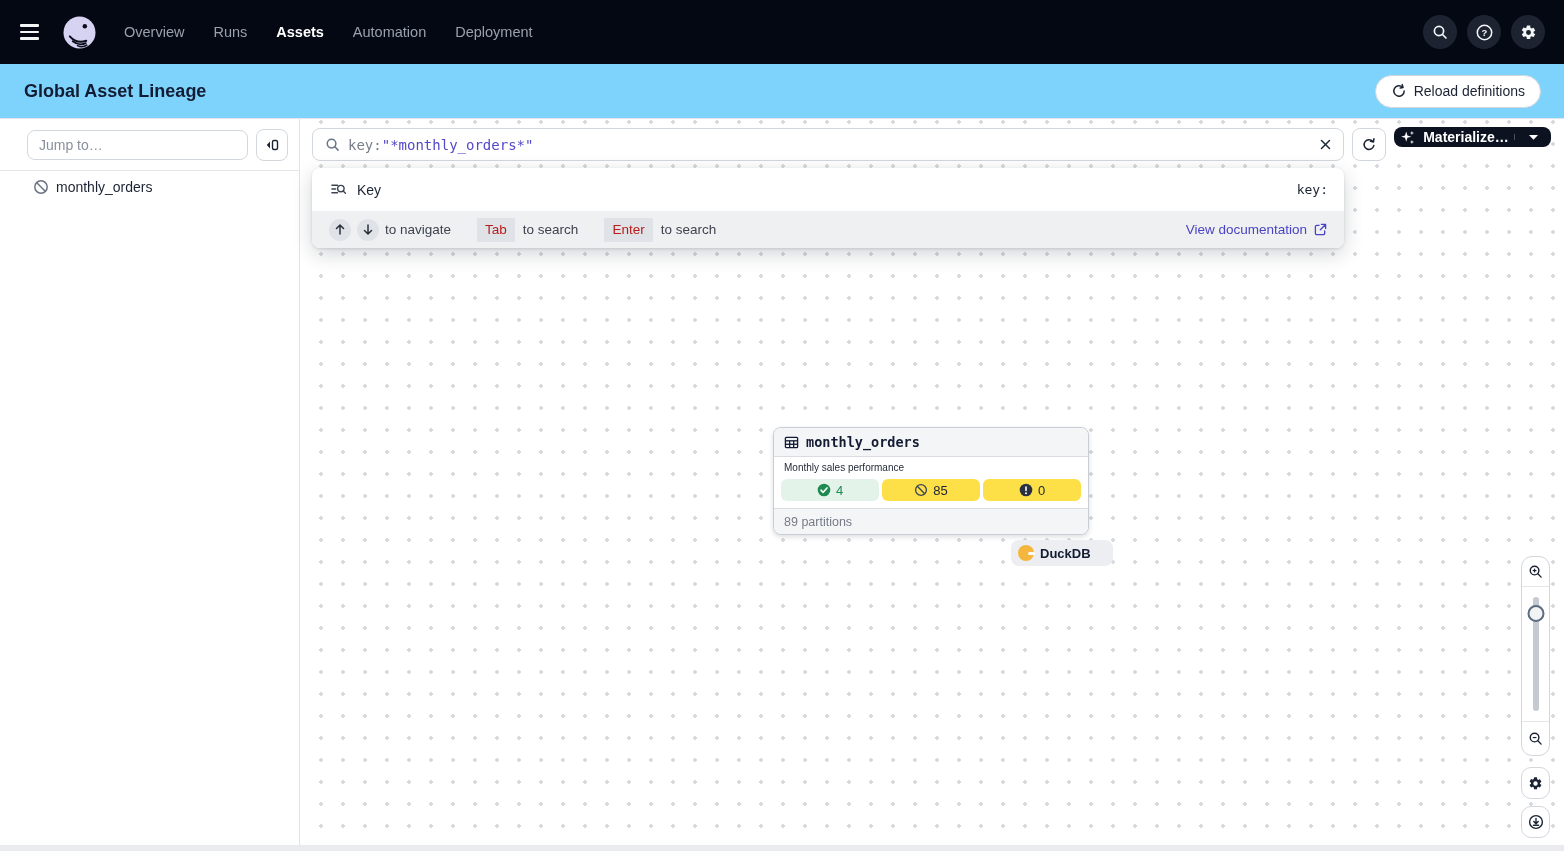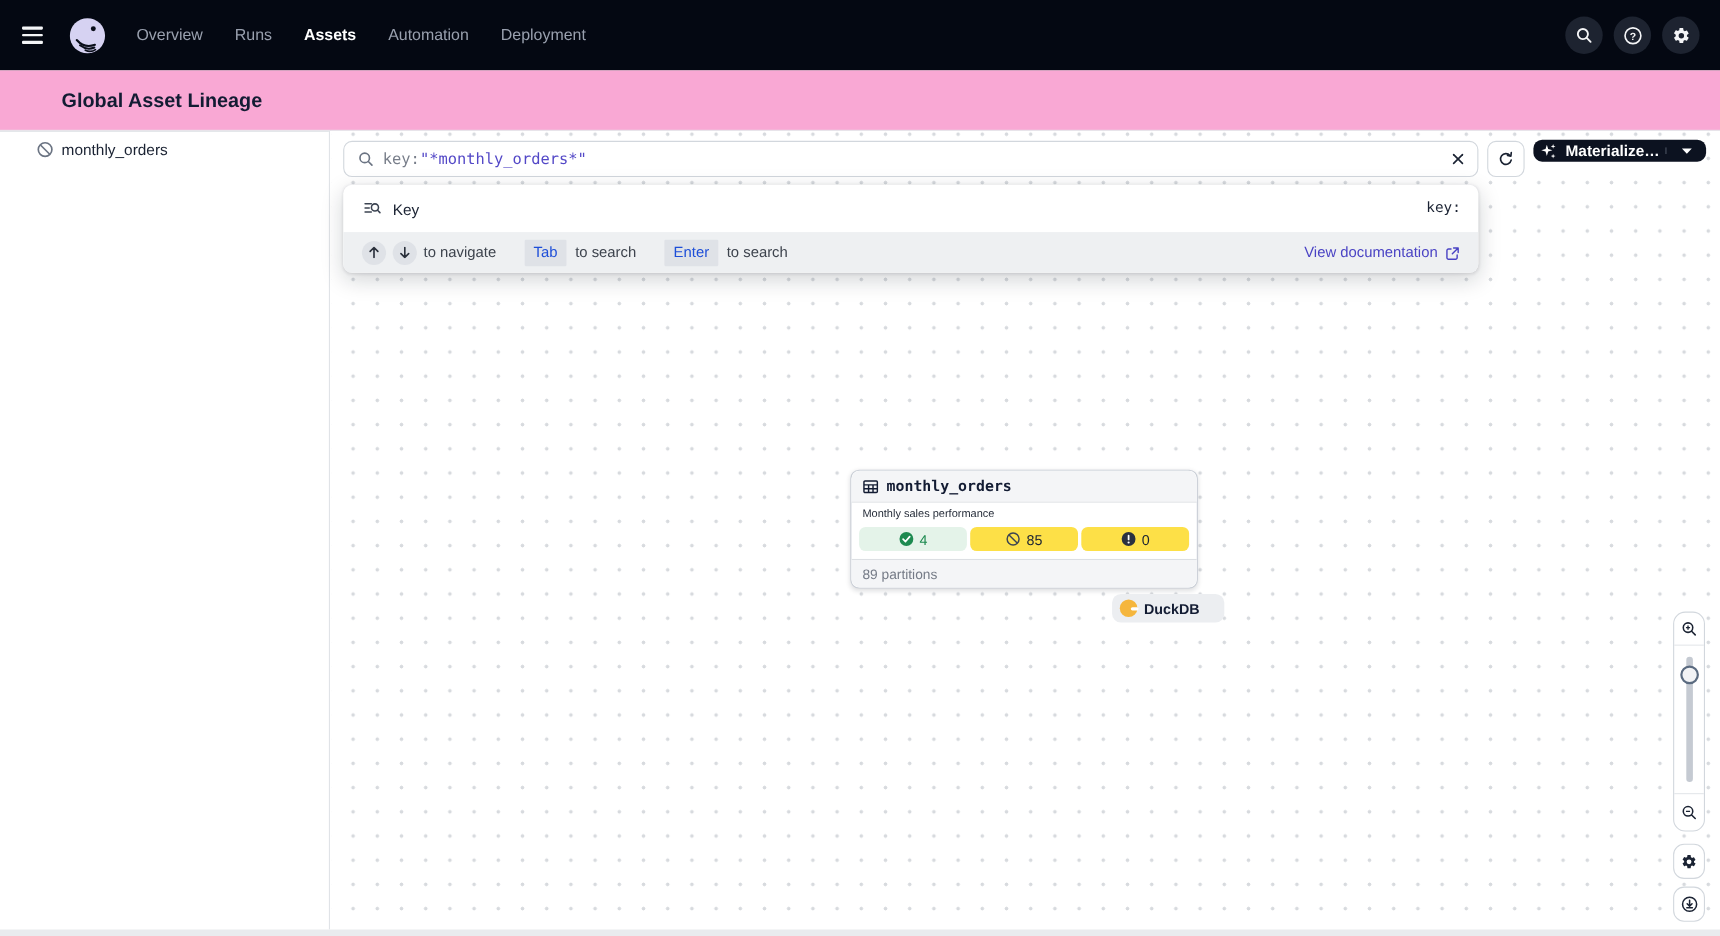--- a/index.html
+++ b/index.html
@@ -15,22 +15,22 @@
   .hamburger span { display:block; width:19px; height:2.4px; background:#f4f5f7; border-radius:1px; }
   .logo { width:33px; height:33px; margin-left:15px; }
   .nav-links { display:flex; gap:29px; margin-left:28px; }
   .nav-link { font-size:14.5px; color:#99a0ae; cursor:pointer; }
   .nav-link.active { color:#ffffff; font-weight:bold; }
   .topnav-right { margin-left:auto; display:flex; gap:10px; margin-right:19px; }
   .nav-icon-btn { width:34px; height:34px; border-radius:50%; background:#1d2330; border:none;
                   display:flex; align-items:center; justify-content:center; cursor:pointer; color:#f4f5f7; }
 
   
-  .page-header { position:absolute; left:0; top:64px; width:1564px; height:55px; background:#f9a8d4;
-                 border-bottom:1px solid #e4e7ea; display:flex; align-items:center;padding-left:32px; }
+  .page-header { position:absolute; left:0; top:64px; width:1564px; height:55px; background:#7dd3fc;
+                 border-bottom:1px solid #e4e7ea; display:flex; align-items:center; }
   .page-title { font-size:18px; font-weight:bold; color:#131c33; margin-left:24px; }
   .reload-btn { margin-left:auto; margin-right:23px; height:33px; padding:0 15px; border:1px solid #d2d7dd;
                 border-radius:17px; background:#fff; display:flex; align-items:center; gap:7px;
                 font-size:14px; color:#1b2333; cursor:pointer; font-family:inherit; }
 
   
   .sidebar { position:absolute; left:0; top:119px; width:300px; height:726px; background:#fff;
              border-right:1px solid #e0e3e7; }
   .sidebar-top { height:51px; display:flex; align-items:center; padding:0 11px 0 27px; gap:8px; }
   .jump-input { flex:1; height:30px; border:1px solid #d2d7dd; border-radius:8px; padding:0 11px;
@@ -71,23 +71,23 @@
   .dropdown { position:absolute; left:312px; top:168px; width:1032px; background:#fff; border-radius:8px;
               box-shadow:0 6px 20px rgba(13,20,36,.18), 0 1px 3px rgba(13,20,36,.12); overflow:hidden; }
   .suggestion-row { height:43px; display:flex; align-items:center; padding:0 16px 0 18px; cursor:pointer; }
   .suggestion-label { font-size:14px; color:#1b2333; margin-left:10px; }
   .suggestion-hint { margin-left:auto; font-size:13px; color:#1b2333; }
   .dropdown-footer { height:37px; background:#eef0f2; display:flex; align-items:center; padding:0 17px;
                      font-size:13.5px; color:#3d434d; }
   .key-circle { width:22px; height:22px; border-radius:50%; background:#dfe2e7; display:flex;
                 align-items:center; justify-content:center; color:#2a303b; margin-right:6px; }
   .key-pill { height:24px; padding:0 8px; border-radius:1px; background:#dfe2e7; display:flex;
-              align-items:center; color:#1d4ed8; font-size:13.5px; margin-right:8px; }
+              align-items:center; color:#b91c1c; font-size:13.5px; margin-right:8px; }
   .hint-text { margin-right:26px; }
-  .docs-link { margin-left:auto; display:flex; align-items:flex-end; gap:7px; color:#4a43c4;
+  .docs-link { margin-left:auto; display:flex; align-items:center; gap:7px; color:#4a43c4;
                font-size:13.5px; cursor:pointer; text-decoration:none; }
 
   
   .asset-node { position:absolute; left:773px; top:427px; width:316px; background:#fff;
                 border:1px solid #c9ced6; border-radius:8px;
                 box-shadow:0 2px 5px rgba(16,22,38,.14); cursor:pointer; }
   .node-header { height:29px; background:#f4f5f7; border-bottom:1px solid #d9dce0;
                  border-radius:8px 8px 0 0; display:flex; align-items:center; padding:0 10px; gap:7px; }
   .node-name { font-size:13.5px; font-weight:bold; color:#131c33; }
   .node-desc { padding:5px 10px 4px; font-size:10px; color:#1f2633; }
@@ -162,23 +162,39 @@
       <button class="nav-icon-btn">
         <svg width="17" height="17" viewBox="0 0 24 24">
           <path fill="currentColor" d="M19.14 12.94a7 7 0 0 0 .06-.94 7 7 0 0 0-.06-.94l2.03-1.58a.5.5 0 0 0 .12-.64l-1.92-3.32a.5.5 0 0 0-.61-.22l-2.39.96a7.3 7.3 0 0 0-1.62-.94l-.36-2.54A.5.5 0 0 0 13.9 2h-3.8a.5.5 0 0 0-.49.42l-.36 2.54a7.3 7.3 0 0 0-1.62.94l-2.39-.96a.5.5 0 0 0-.61.22L2.71 8.48a.5.5 0 0 0 .12.64l2.03 1.58a7 7 0 0 0 0 1.88l-2.03 1.58a.5.5 0 0 0-.12.64l1.92 3.32c.14.24.42.34.61.22l2.39-.96c.5.38 1.03.7 1.62.94l.36 2.54c.04.24.25.42.49.42h3.8c.24 0 .45-.18.49-.42l.36-2.54c.59-.24 1.12-.56 1.62-.94l2.39.96c.19.12.47.02.61-.22l1.92-3.32a.5.5 0 0 0-.12-.64ZM12 15.5A3.5 3.5 0 1 1 15.5 12 3.5 3.5 0 0 1 12 15.5Z"></path>
         </svg>
       </button>
     </div>
   </div>
 
   <div class="page-header">
     <h1 class="page-title">Global Asset Lineage</h1>
+    <button class="reload-btn">
+      <svg width="16" height="16" viewBox="0 0 16 16">
+        <path d="M13.2 8a5.2 5.2 0 1 1-1.6-3.75" stroke="currentColor" stroke-width="1.5" fill="none" stroke-linecap="round"></path>
+        <path d="M11.2 1.6 12 4.4 9.2 5.1" stroke="currentColor" stroke-width="1.5" fill="none" stroke-linecap="round" stroke-linejoin="round"></path>
+      </svg>
+      <span>Reload definitions</span>
+    </button>
   </div>
 
   <div class="sidebar">
+    <div class="sidebar-top">
+      <input class="jump-input" type="text" placeholder="Jump to…" style="">
+      <button class="panel-btn">
+        <svg width="16" height="16" viewBox="0 0 16 16">
+          <path d="M6 4.5 2.8 8 6 11.5z" fill="currentColor"></path>
+          <rect x="8.5" y="3.5" width="5" height="9" rx="1.5" stroke="currentColor" stroke-width="1.4" fill="none"></rect>
+        </svg>
+      </button>
+    </div>
     <div class="sidebar-divider"></div>
     <div class="sidebar-item">
       <svg width="16" height="16" viewBox="0 0 16 16" style="color:#6b7483">
         <circle cx="8" cy="8" r="6.2" stroke="currentColor" stroke-width="1.5" fill="none"></circle>
         <line x1="3.8" y1="3.8" x2="12.2" y2="12.2" stroke="currentColor" stroke-width="1.5"></line>
       </svg>
       <span class="sidebar-item-label">monthly_orders</span>
     </div>
   </div>
 

